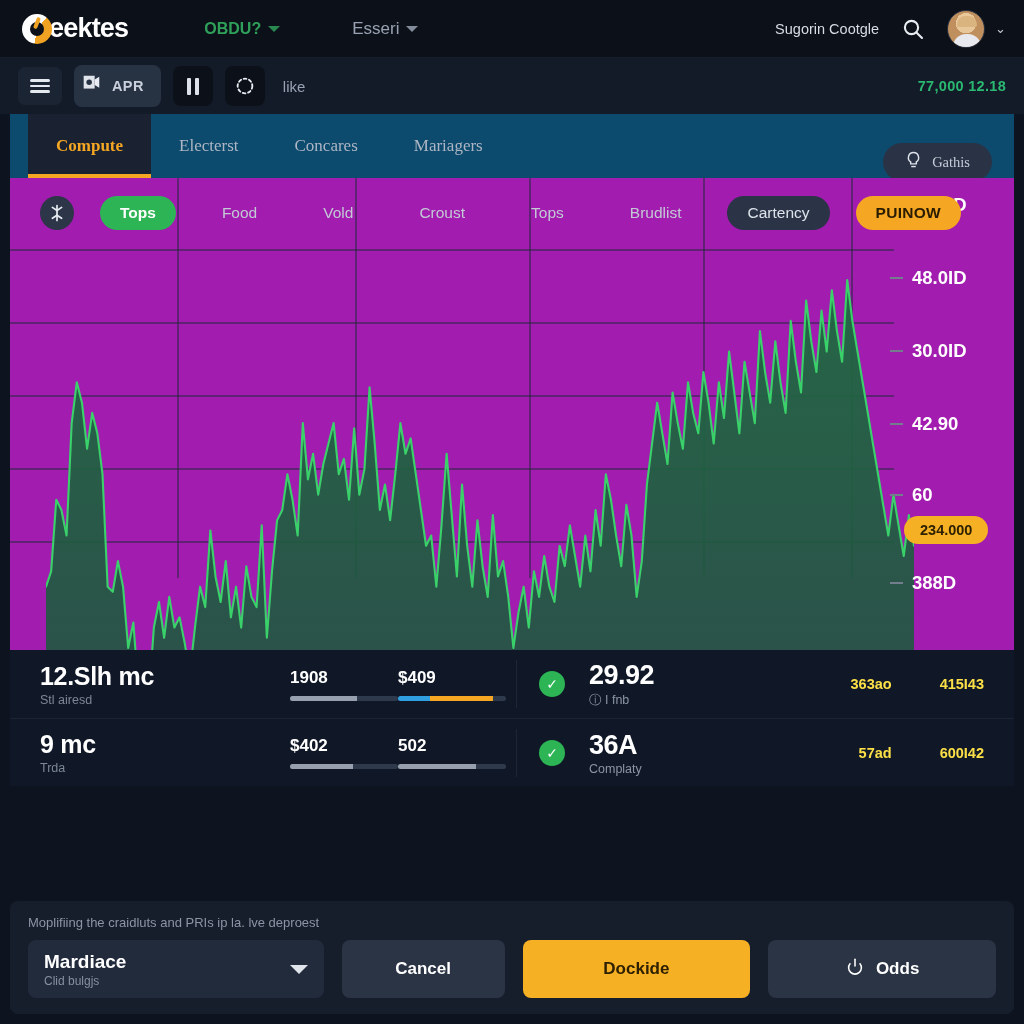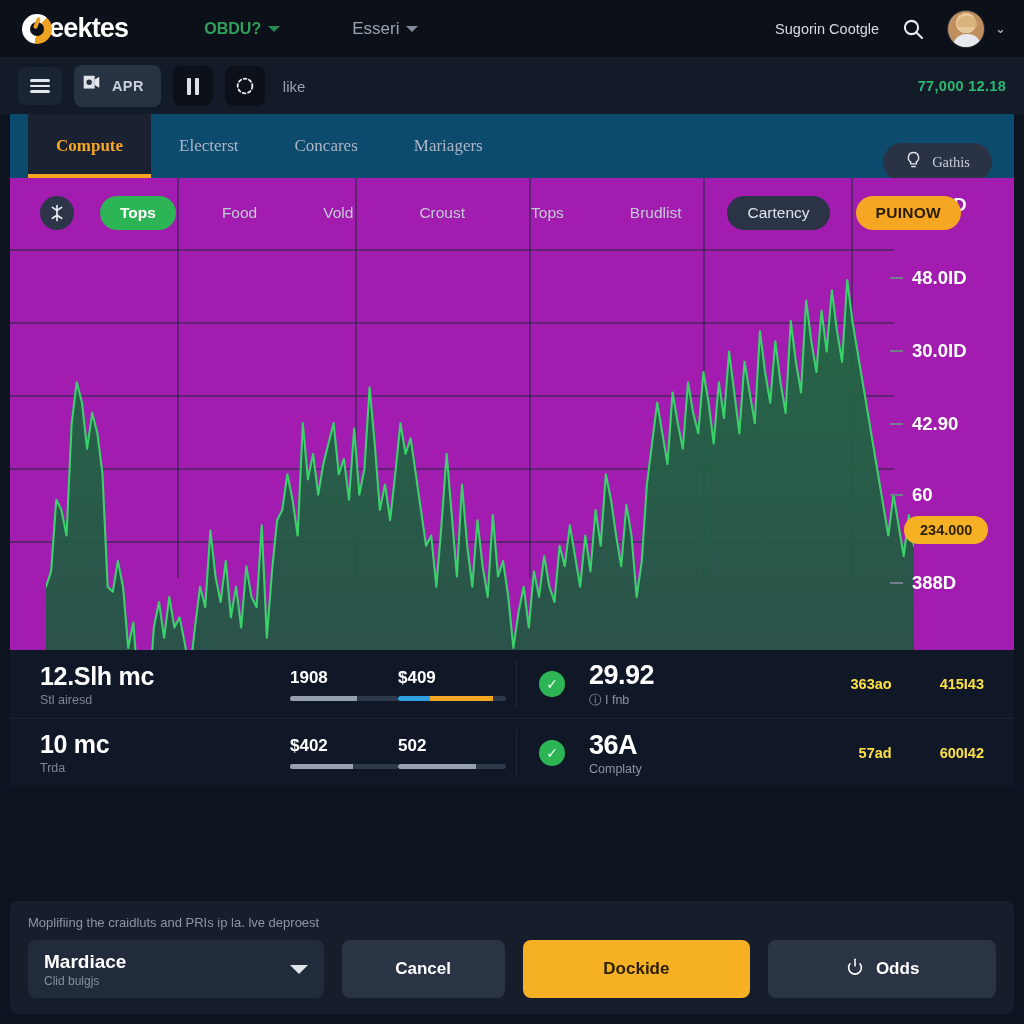--- a/index.html
+++ b/index.html
@@ -350,21 +350,21 @@
         <div class="cB-sub">ⓘ I fnb</div>
       </div>
       <div class="tail">
         <span>363ao</span>
         <span>415I43</span>
       </div>
     </div>
 
     <div class="row">
       <div class="cellA">
-        <div class="cA-title">10 mc</div>
+        <div class="cA-title">9 mc</div>
         <div class="cA-sub">Trda</div>
       </div>
       <div class="metric">
         <div class="mv">$402</div>
         <div class="bar">
             <i style="width:58%;background:#97a0ae"></i>
           </div>
       </div>
       <div class="metric">
         <div class="mv">502</div>

